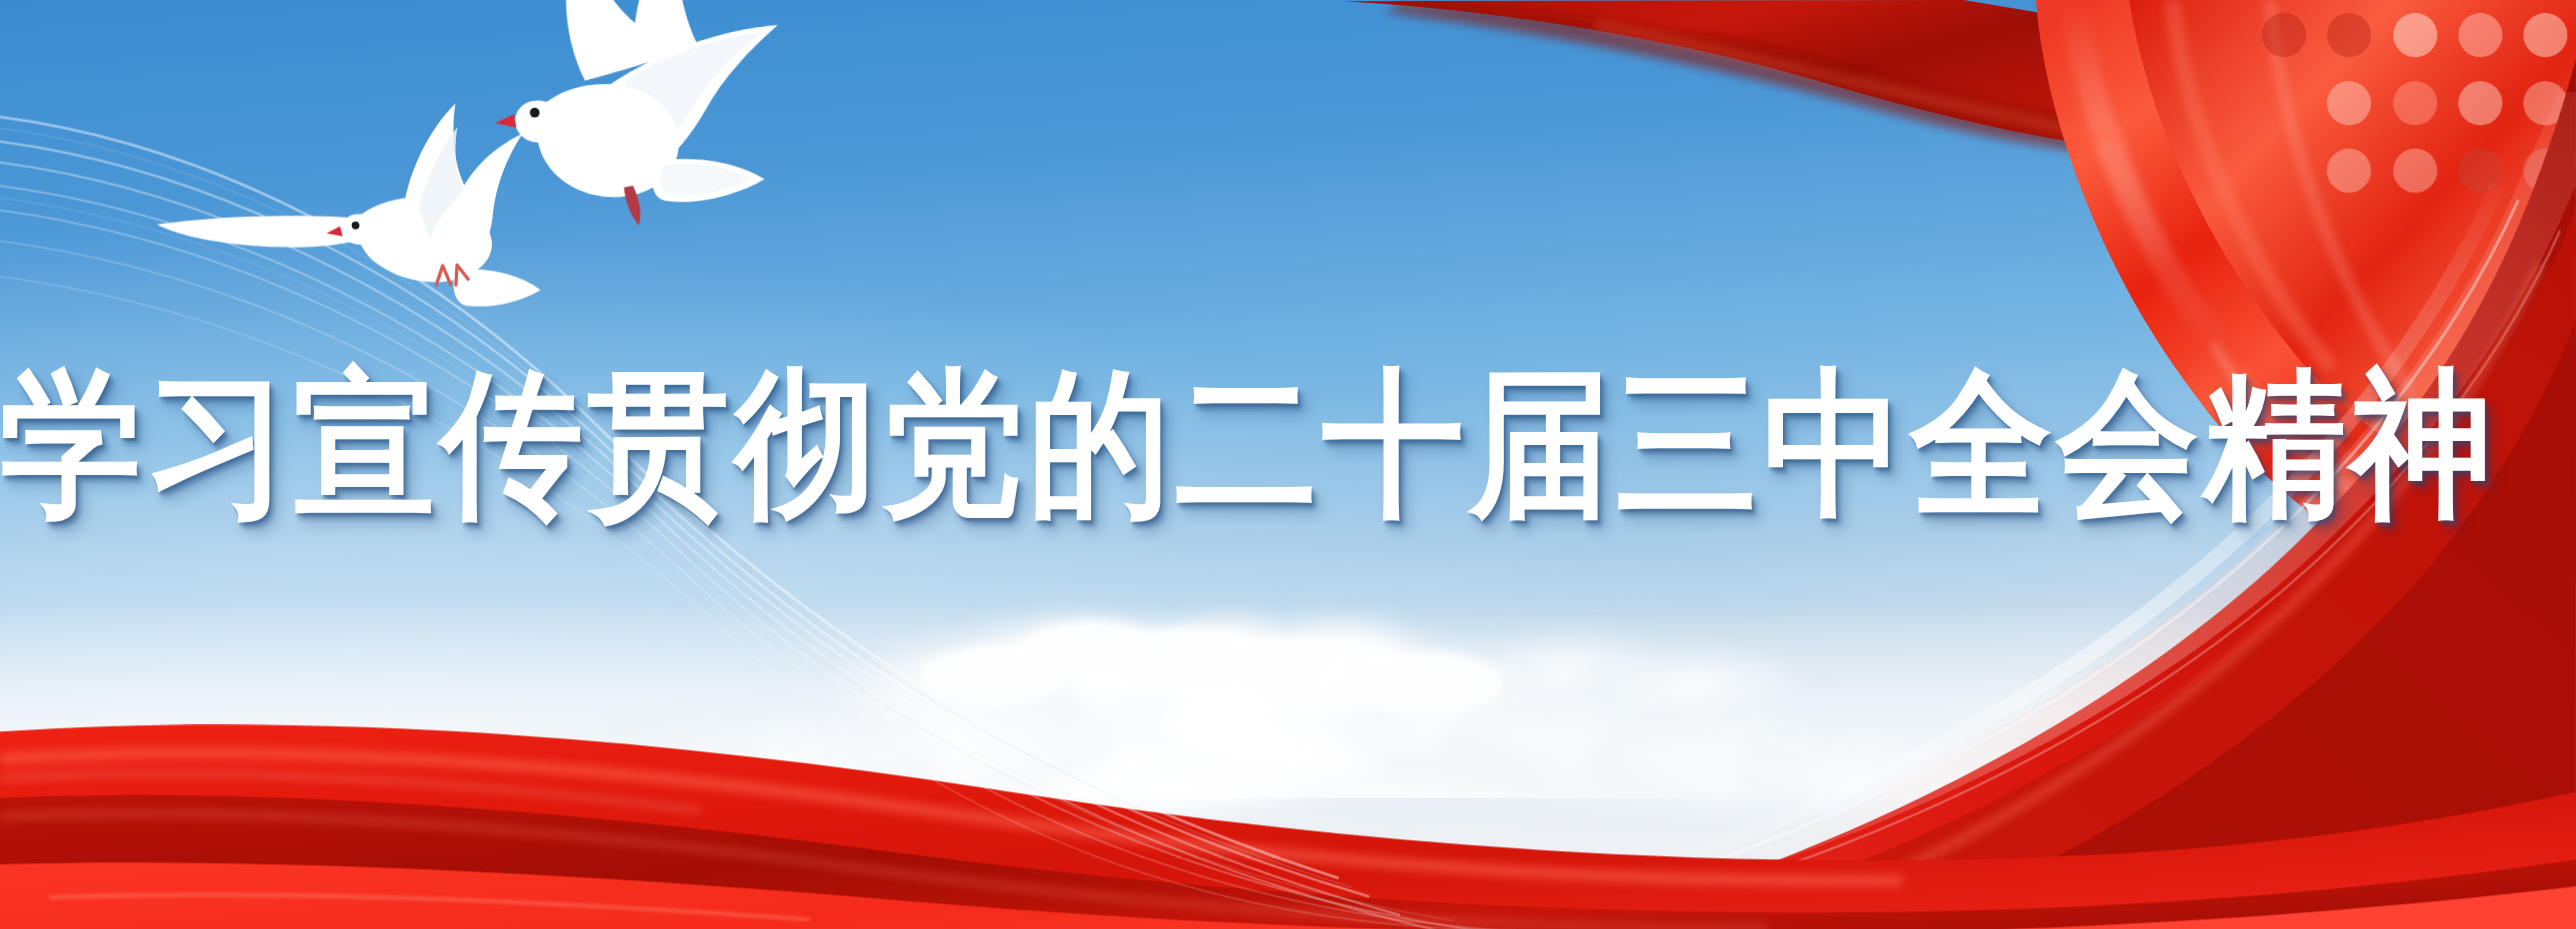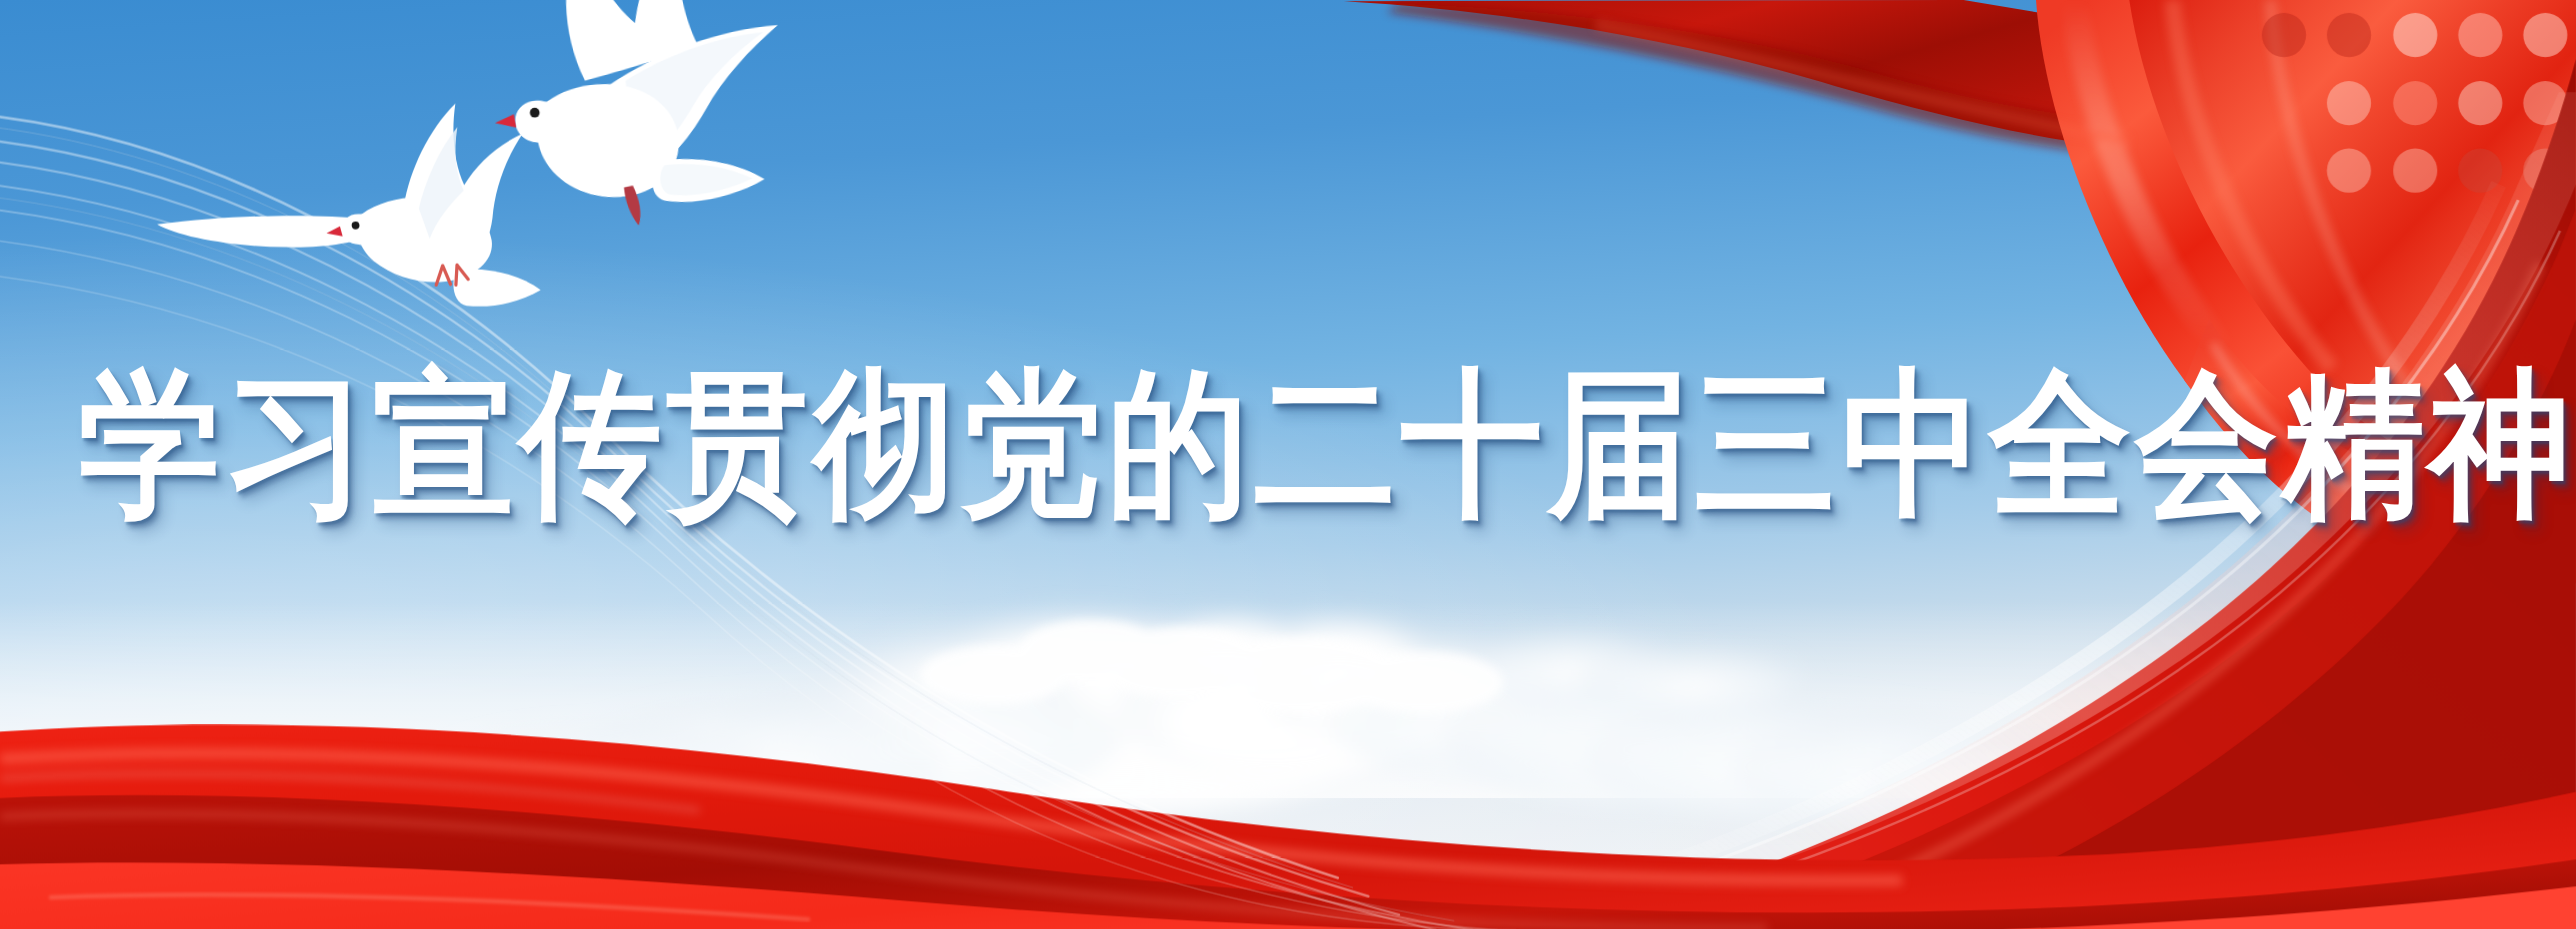--- a/index.html
+++ b/index.html
@@ -10,21 +10,21 @@
     font-family:"Liberation Serif","DejaVu Serif",serif;
     background:#3d8ed1;
   }
   #banner svg.layer{position:absolute;inset:0;width:2576px;height:930px;display:block;}
 
   
   #headline{
     position:absolute;
     left:0;right:0;
     top:368px;
-    text-align:right;
+    text-align:left;
     z-index:40;
     pointer-events:none;
   }
   #headline .txt{
     display:inline-block;
     font-family:"DejaVu Serif","Liberation Serif",serif;
     font-weight:700;
     font-size:142px;
     line-height:1.06;
     letter-spacing:4.9px;

